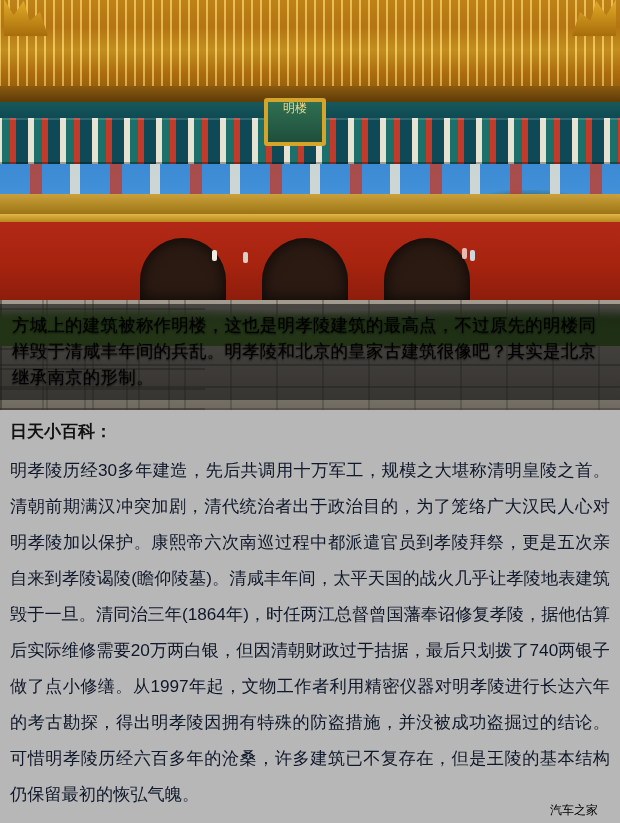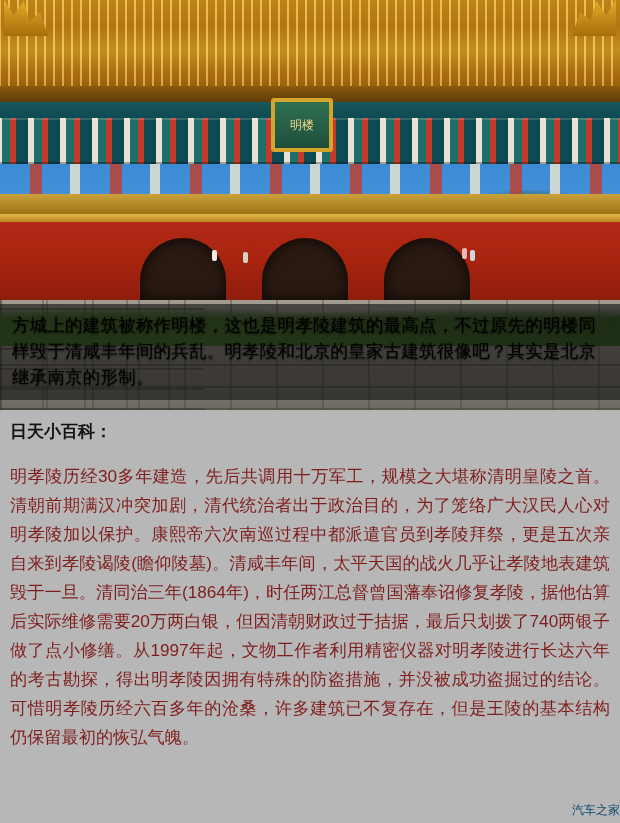--- a/index.html
+++ b/index.html
@@ -108,26 +108,26 @@
         rgba(21,100,105,0) 10px, rgba(21,100,105,0) 40px,
         rgba(196,60,42,.8) 40px, rgba(196,60,42,.8) 52px,
         rgba(21,100,105,0) 52px, rgba(21,100,105,0) 80px);
   }
   .beam-2 {
     position: absolute; left: -10px; top: 194px; width: 640px; height: 20px;
     background: linear-gradient(180deg,#caa13a,#9c7414);
   }
   
   .plaque {
-    position: absolute; left: 271px; top: 98px; width: 62px; height: 54px;
+    position: absolute; left: 264px; top: 98px; width: 62px; height: 48px;
     background: linear-gradient(180deg,#2f6f52,#1f4f3c);
     border: 4px solid #d5a42a;
     box-sizing: border-box;
     border-radius: 3px;
-    display: flex; align-items: center; justify-content: center;
+    display: flex; justify-content: center;
   }
   .plaque span {
     color: #f0d98a; font-size: 12px; line-height: 1.05; text-align: center;
     font-family: "Liberation Serif", serif;
   }
 
   
   .redwall {
     position: absolute; left: -10px; top: 214px; width: 640px; height: 86px;
     background: linear-gradient(180deg,#b32a18 0%, #a8240f 55%, #8e1d0c 100%);
@@ -209,35 +209,35 @@
     width: 620px; height: 413px;
     background: #b7b7b7;
     box-sizing: border-box;
     padding: 10px 10px 0 10px;
   }
   #panel-title {
     font-size: 17px;
     font-weight: bold;
     color: #111;
     line-height: 24px;
-    margin-bottom: 18px;
+    margin-bottom: 8px;
     font-family: "Liberation Sans", sans-serif;
   }
   #panel-body {
     font-size: 17.2px;
-    line-height: 29px;
-    color: #7f1d1d;
+    line-height: 36px;
+    color: #0f172a;
     text-align: justify;
     font-family: "Liberation Sans", sans-serif;
   }
   #watermark {
     position: absolute;
-    right: 0; bottom: 4px;
+    right: 22px; bottom: 4px;
     font-size: 12px;
-    color: #0c4a6e;
+    color: #000000;
     font-family: Liberation Serif, serif;
   }
 </style>
 </head>
 <body>
 
 <div id="page">
 
   <div id="photo">
     <div class="sky"></div>

